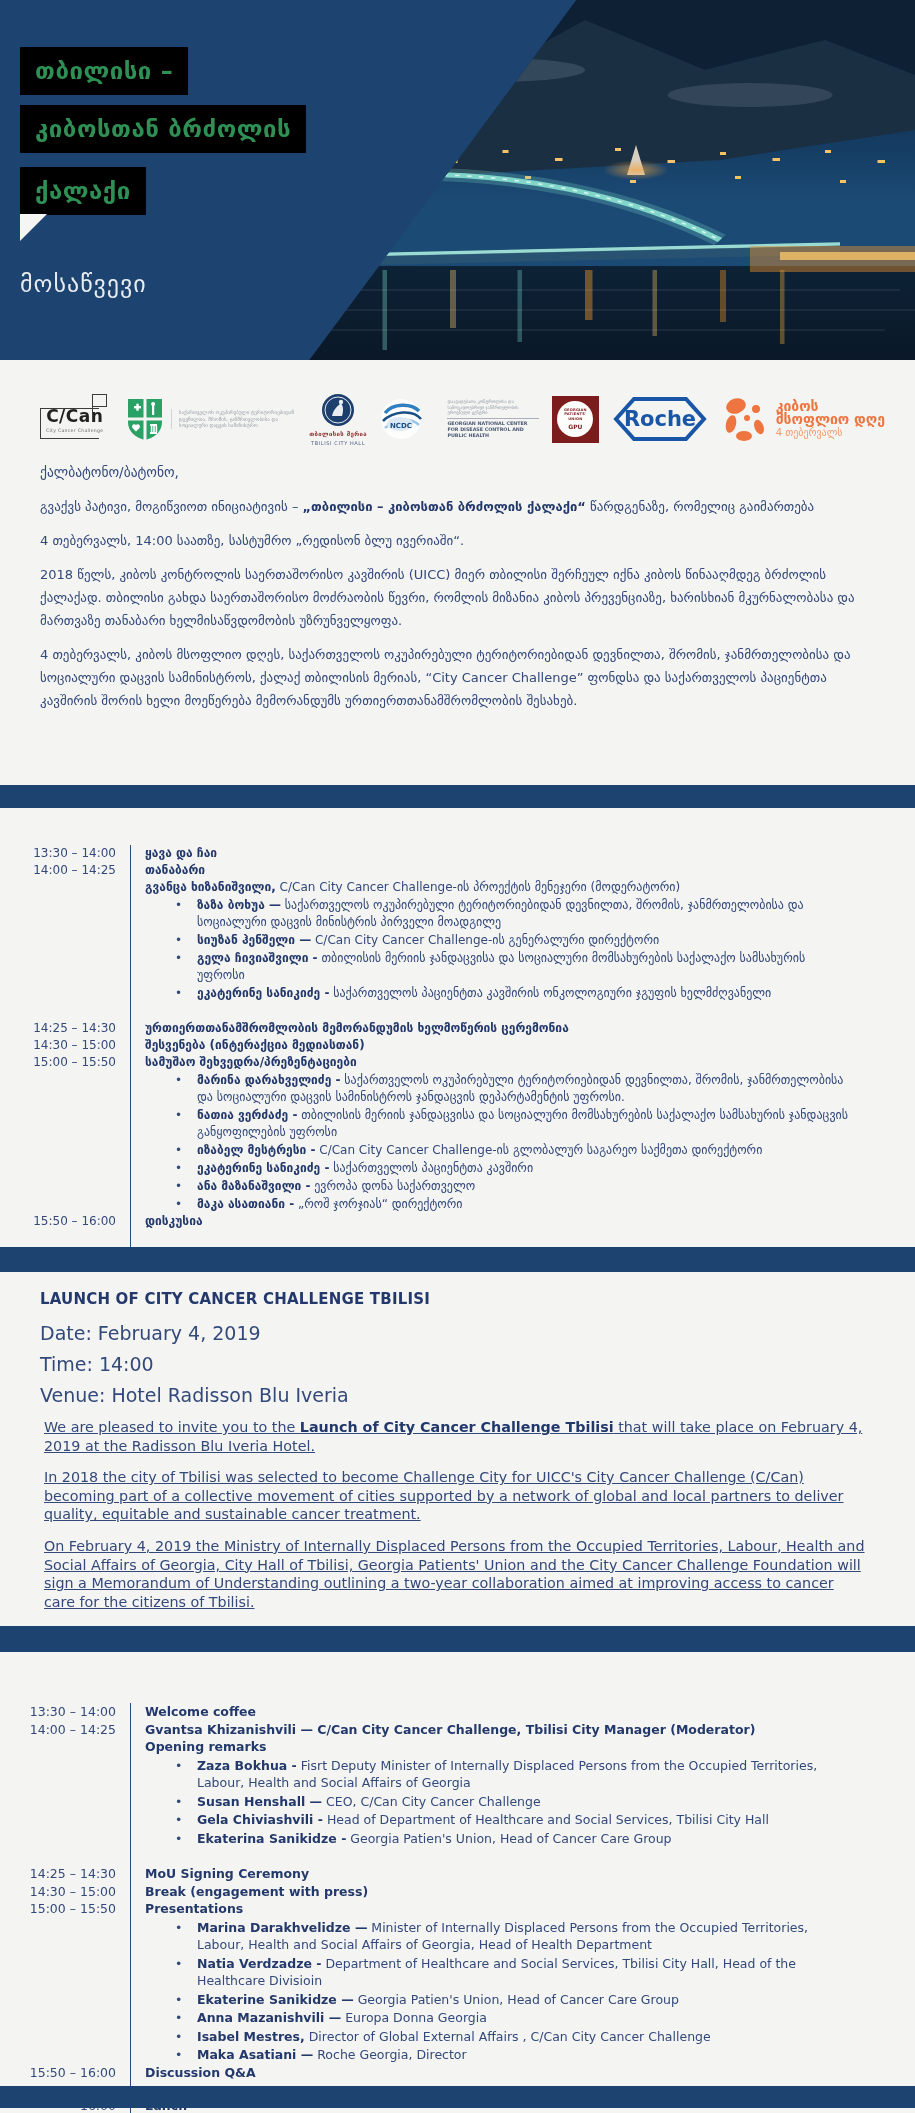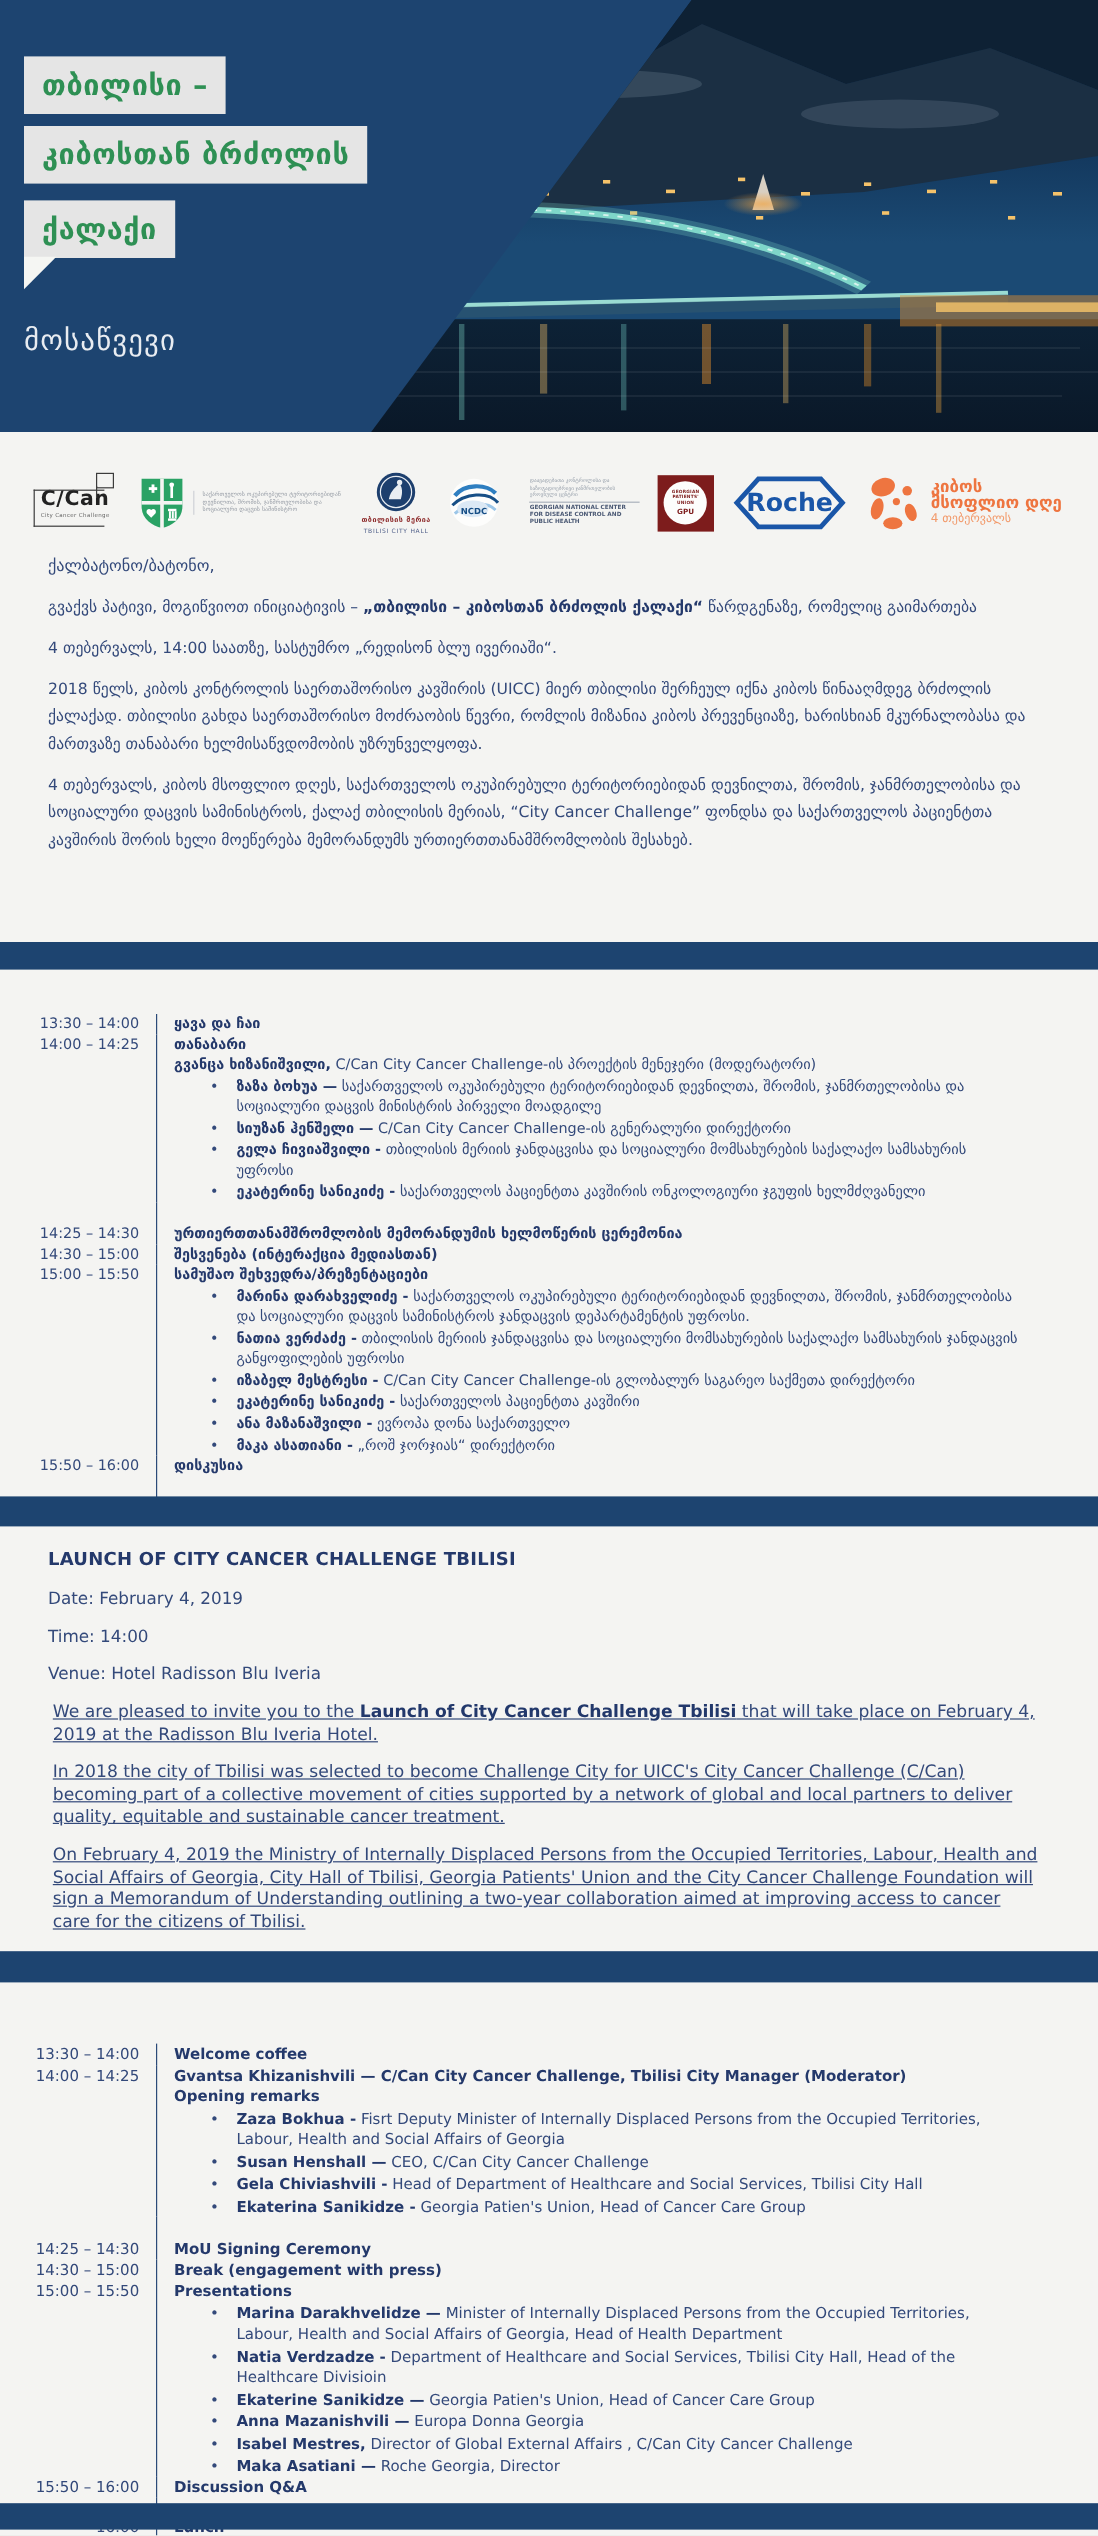--- a/index.html
+++ b/index.html
@@ -3,33 +3,33 @@
 <meta charset="utf-8">
 <style>
   html,body{margin:0;padding:0;background:#e9e9e7;}
   .page{position:relative;width:915px;height:2113px;margin:0 auto;background:#f4f4f2;
         font-family:"DejaVu Sans",sans-serif;color:#33497a;overflow:hidden;}
 
   
   .hdr{position:absolute;top:0;left:0;width:915px;height:360px;background:#1d4470;}
   .photo{position:absolute;inset:0;clip-path:polygon(63% 0,100% 0,100% 100%,33.8% 100%);}
   .photo svg{display:block;width:100%;height:100%;}
-  .bubble{position:absolute;left:20px;background:#e5e5e5;color:#2e9054;font-weight:bold;
+  .bubble{position:absolute;left:20px;background:#000000;color:#2e9054;font-weight:bold;
           font-size:24px;line-height:1;padding:12px 15px;letter-spacing:.5px;}
   .bub1{top:47px;} .bub2{top:105px;} .bub3{top:167px;}
   .bub-tail{position:absolute;left:20px;top:214px;width:0;height:0;
             border-top:27px solid #f5f6f3;border-right:27px solid transparent;}
   .invite{position:absolute;left:20px;top:270px;color:#e8ecf1;font-size:24px;letter-spacing:1px;}
 
   
   .logos{position:absolute;top:380px;left:30px;right:30px;height:78px;
          display:flex;align-items:center;justify-content:space-between;}
   .logo{display:flex;align-items:center;}
   
-  .ccan{position:relative;flex-direction:column;align-items:flex-start;padding:8px 10px 8px 4px;}
+  .ccan{position:relative;flex-direction:column;align-items:flex-end;padding:8px 10px 8px 4px;margin-left:12px;}
   .ccan::before{content:"";position:absolute;left:-2px;top:10px;bottom:2px;width:58px;
                 border-left:1.5px solid #3c3c3c;border-bottom:1.5px solid #3c3c3c;border-top:1.5px solid #3c3c3c;}
   .ccan-flag{position:absolute;top:-4px;right:6px;width:13px;height:11px;border:1.5px solid #3c3c3c;}
   .ccan-flag::after{content:"";position:absolute;left:-1.5px;top:10px;width:1.5px;height:10px;background:#3c3c3c;}
   .ccan-t{font-size:17px;font-weight:bold;color:#222;letter-spacing:.5px;}
   .ccan-s{font-size:4.6px;color:#666;letter-spacing:.3px;margin-top:2px;}
   
   .ministry{gap:7px;}
   .min-text{width:118px;font-size:5px;line-height:6.6px;color:#979da6;border-left:1px solid #cfd2d6;padding-left:7px;}
   
@@ -73,21 +73,21 @@
   .ag-body{flex:1;border-left:1.6px solid #2b4a78;padding-left:14px;padding-right:62px;box-sizing:border-box;}
   .bold{font-weight:bold;color:#24396b;}
   .ag-bullet{display:flex;padding-left:16px;margin-top:1px;}
   .ag-bullet .dot{width:36px;flex:none;box-sizing:border-box;padding-left:14px;}
   .ag-bullet .btx{flex:1;}
   .gap18 > div{padding-top:18px;} .gap16 > div{padding-top:16px;}
 
   
   .launch-en{position:absolute;top:1290px;left:40px;right:46px;}
   .l-title{font-size:15px;font-weight:bold;color:#24396b;letter-spacing:.2px;margin:0 0 16px;}
-  .l-meta{font-size:14px;line-height:19px;margin:0 0 12px;}
+  .l-meta{font-size:19px;line-height:19px;margin:0 0 12px;}
   .l-p{font-size:14.3px;line-height:18.6px;margin:13px 4px 0;text-decoration:underline;}
   .l-p .bold{font-weight:bold;color:#22386b;}
 </style>
 </head>
 <body>
 
 <div class="page">
 
   <div class="hdr">
     <div class="photo">

